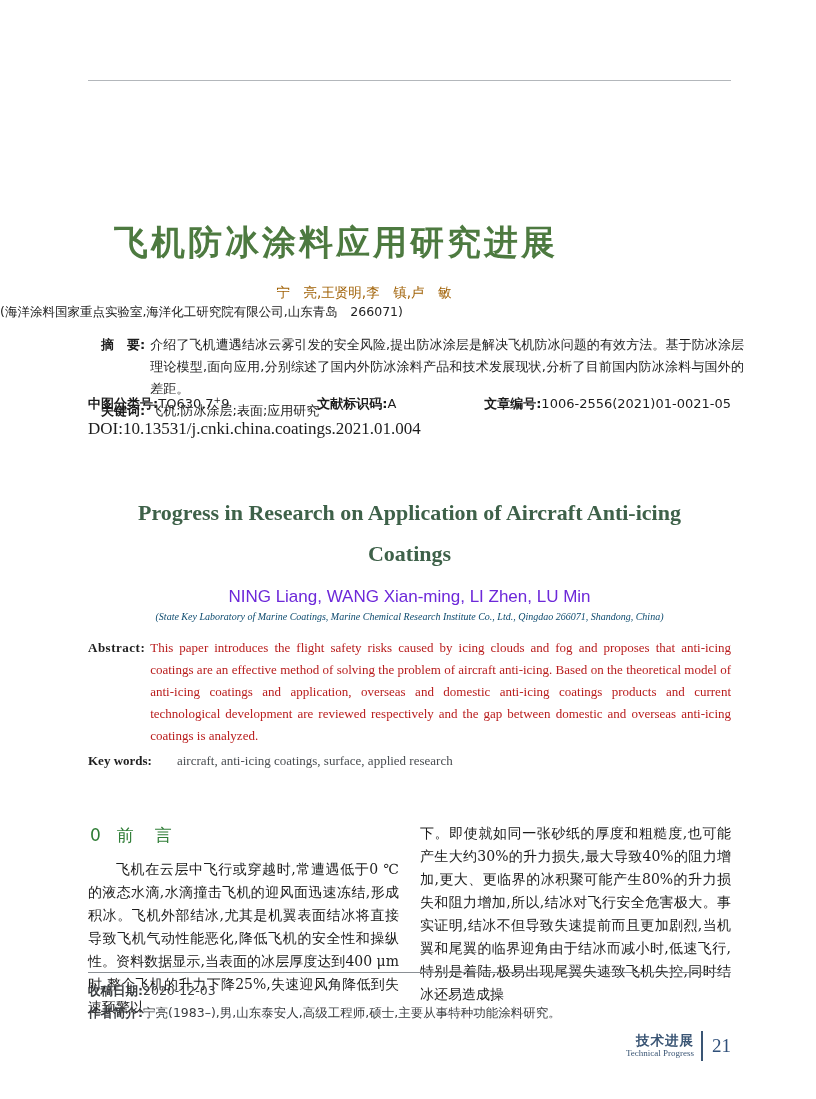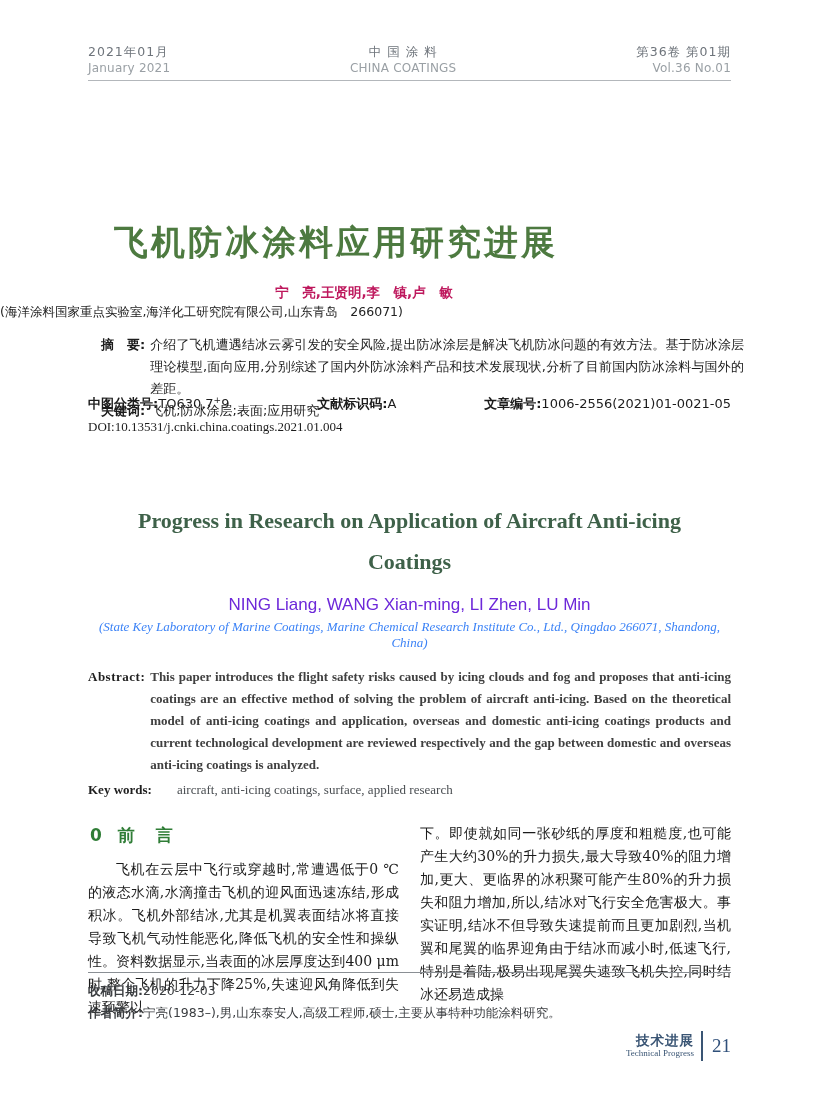--- a/index.html
+++ b/index.html
@@ -14,55 +14,55 @@
   .jh-right { text-align:right; }
   .jh-cn { font-size:12.5px; color:#6e747b; letter-spacing:1px; }
   .jh-en { font-size:12px; color:#9aa0a5; letter-spacing:.2px; }
   .header-rule { position:absolute; top:80px; left:88px; width:643px; border-top:1px solid #b3b7bb; }
 
   
   .cn-title { position:absolute; top:220px; left:0; width:652px; text-align:center;
               font-size:34px; font-weight:bold; color:#4d7a40; letter-spacing:3px;
               font-family:"DejaVu Sans","Liberation Sans",sans-serif;padding-left:20px; }
   .cn-authors { position:absolute; top:284px; left:0; width:728px; text-align:center;
-                font-size:13.5px; font-weight:bold; color:#be185d; }
+                font-size:13.5px; font-weight:normal; color:#a16207; }
   .cn-affil { position:absolute; top:304px; left:0; width:816px; text-align:left;
               font-size:12.5px; color:#222; }
 
   .cn-meta { position:absolute; top:334px; left:101px; width:643px; font-size:13px; line-height:22px; color:#1c1c1c; }
   .hang { display:flex; }
   .hang .lbl { flex:none; font-weight:bold; white-space:pre; padding-right:5px; }
   .hang .txt { flex:1; text-align:justify; }
 
   .clc-row { position:absolute; top:395px; left:88px; width:643px; display:flex;
              justify-content:space-between; font-size:13px; color:#1c1c1c; }
   .clc-row .lbl { font-weight:bold; }
   .clc-sup { font-size:9px; vertical-align:super; }
   .doi-line { position:absolute; top:419px; left:88px; font-family:"Liberation Serif","DejaVu Serif",serif;
-              font-size:13px; color:#1c1c1c; }
+              font-size:17px; color:#1c1c1c; }
 
   
   .en-block { position:absolute; top:492px; left:88px; width:643px; }
   .en-title { text-align:center; font-family:"Liberation Serif","DejaVu Serif",serif; font-weight:bold;
-              font-size:22px; line-height:41px; color:#3e6149; max-width:610px; margin:8px auto; }
+              font-size:22px; line-height:41px; color:#3e6149; max-width:610px; margin:0 auto; }
   .en-authors { text-align:center; margin-top:13px; font-size:17px; color:#6d28d9;
                 font-family:"Liberation Sans","DejaVu Sans",sans-serif; }
-  .en-affil { text-align:center; margin-top:4px; font-size:13px; font-style:italic;
-              font-family:"Liberation Serif","DejaVu Serif",serif; color:#3b82f6; }
+  .en-affil { text-align:center; margin-top:4px; font-size:10px; font-style:italic;
+              font-family:"Liberation Serif","DejaVu Serif",serif; color:#0c4a6e; }
   .en-abs { margin-top:15px; font-family:"Liberation Serif","DejaVu Serif",serif; font-size:13px; line-height:22px; }
   .en-abs .lbl { color:#1f1f1f; letter-spacing:.5px; }
-  .en-abs .txt { color:#404040;font-weight:bold; }
+  .en-abs .txt { color:#b91c1c; }
   .en-kw  { margin-top:3px; font-family:"Liberation Serif","DejaVu Serif",serif; font-size:13px; line-height:22px;gap:20px; }
   .en-kw .lbl { color:#1f1f1f; }
   .en-kw .txt { color:#4a4e52; text-align:left; }
 
   
   .body-cols { position:absolute; top:822px; left:88px; width:643px; display:flex; gap:21px; }
   .body-col { width:311px; }
-  .sec-head { font-size:17px; font-weight:bold; color:#2f7d36; margin:2px 0 11px 2px;
+  .sec-head { font-size:17px; font-weight:normal; color:#2f7d36; margin:2px 0 11px 2px;
               font-family:"DejaVu Sans","Liberation Sans",sans-serif; }
   .sec-num { margin-right:16px; }
   .sec-title { letter-spacing:2px; }
   .para { font-size:14px; line-height:23px; text-align:justify; color:#1b1b1b;
           font-family:"DejaVu Serif","Liberation Serif",serif; }
   .indent { text-indent:2em; }
 
   
   .footnote { position:absolute; top:972px; left:88px; width:643px; border-top:1px solid #8a8f94;
               padding-top:7px; font-size:12.5px; color:#3a3d40; line-height:22px; }
@@ -74,34 +74,20 @@
   .pf-cn { font-size:13.5px; font-weight:bold; color:#3a5574; letter-spacing:1px; }
   .pf-en { font-size:9px; font-family:"Liberation Serif","DejaVu Serif",serif; color:#3a5574; margin-top:2px; }
   .pf-div { width:2px; height:30px; background:#3a5574; margin:0 9px 0 7px; }
   .pf-num { font-size:19px; font-family:Liberation Serif, serif; color:#30507a; }
 </style>
 </head>
 <body>
 
 <div class="page">
 
-  <div class="journal-header">
-    <div class="jh-col jh-left">
-      <div class="jh-cn">2021年01月</div>
-      <div class="jh-en">January 2021</div>
-    </div>
-    <div class="jh-col jh-center">
-      <div class="jh-cn">中 国 涂 料</div>
-      <div class="jh-en">CHINA COATINGS</div>
-    </div>
-    <div class="jh-col jh-right">
-      <div class="jh-cn">第36卷 第01期</div>
-      <div class="jh-en">Vol.36 No.01</div>
-    </div>
-  </div>
   <div class="header-rule"></div>
 
   <h1 class="cn-title">飞机防冰涂料应用研究进展</h1>
   <div class="cn-authors">宁　亮,王贤明,李　镇,卢　敏</div>
   <div class="cn-affil">(海洋涂料国家重点实验室,海洋化工研究院有限公司,山东青岛　266071)</div>
 
   <div class="cn-meta">
     <div class="hang">
       <span class="lbl">摘　要:</span>
       <div class="txt">介绍了飞机遭遇结冰云雾引发的安全风险,提出防冰涂层是解决飞机防冰问题的有效方法。基于防冰涂层理论模型,面向应用,分别综述了国内外防冰涂料产品和技术发展现状,分析了目前国内防冰涂料与国外的差距。</div>

